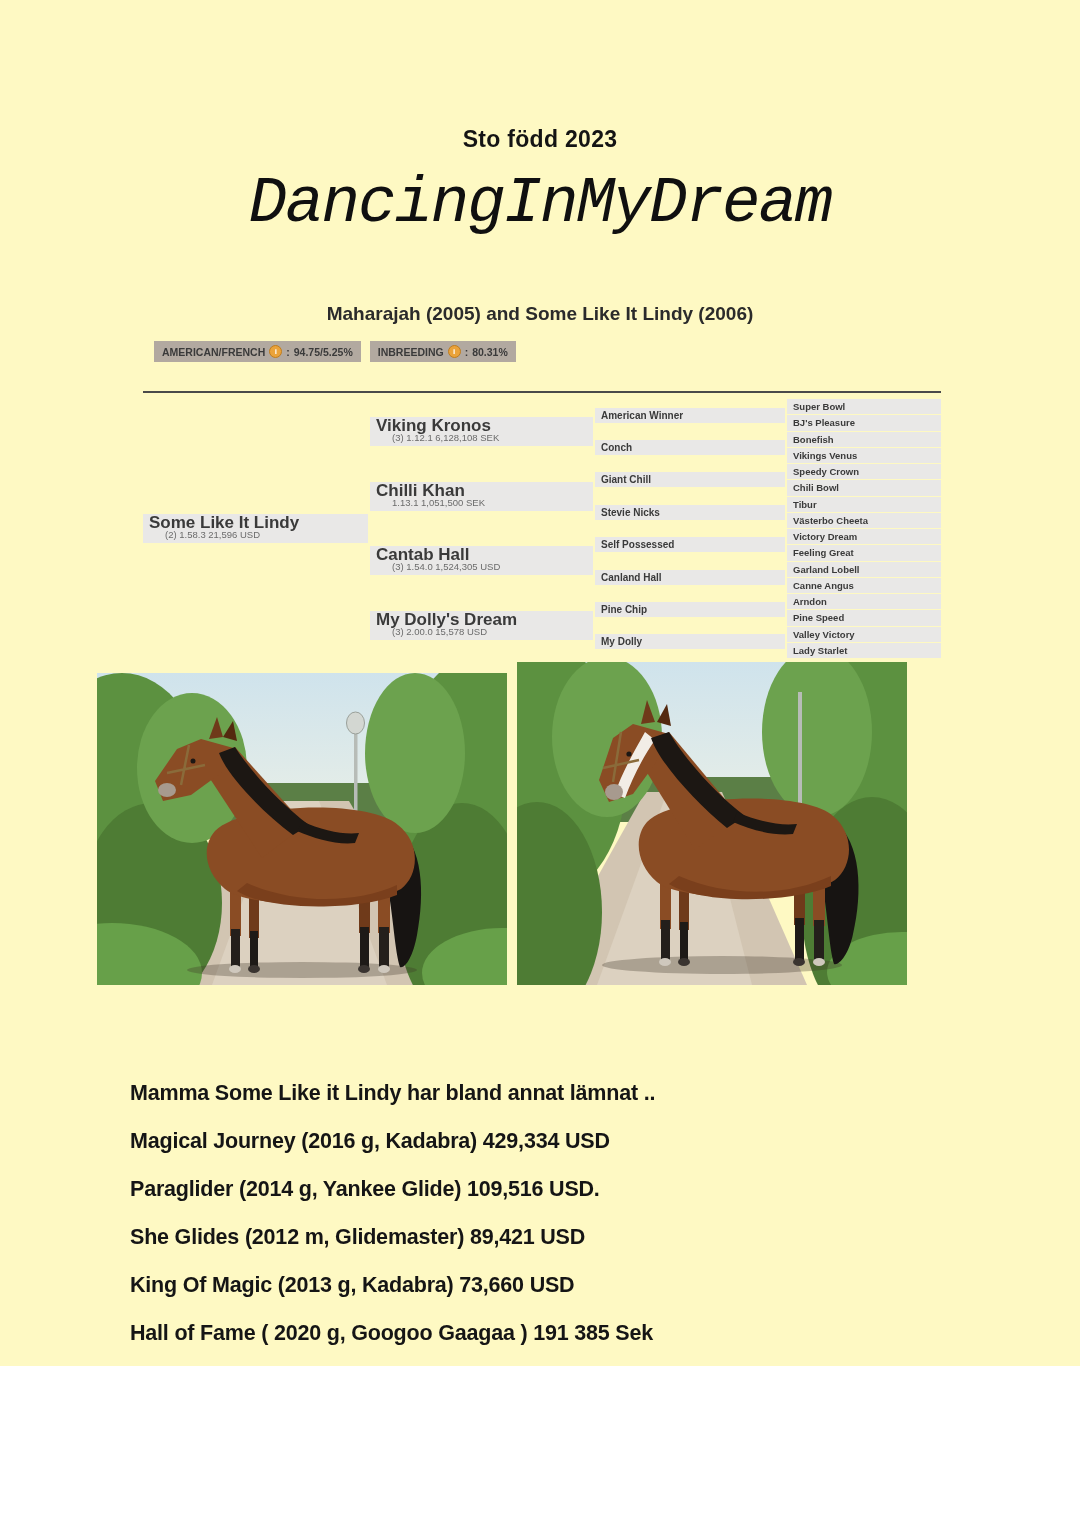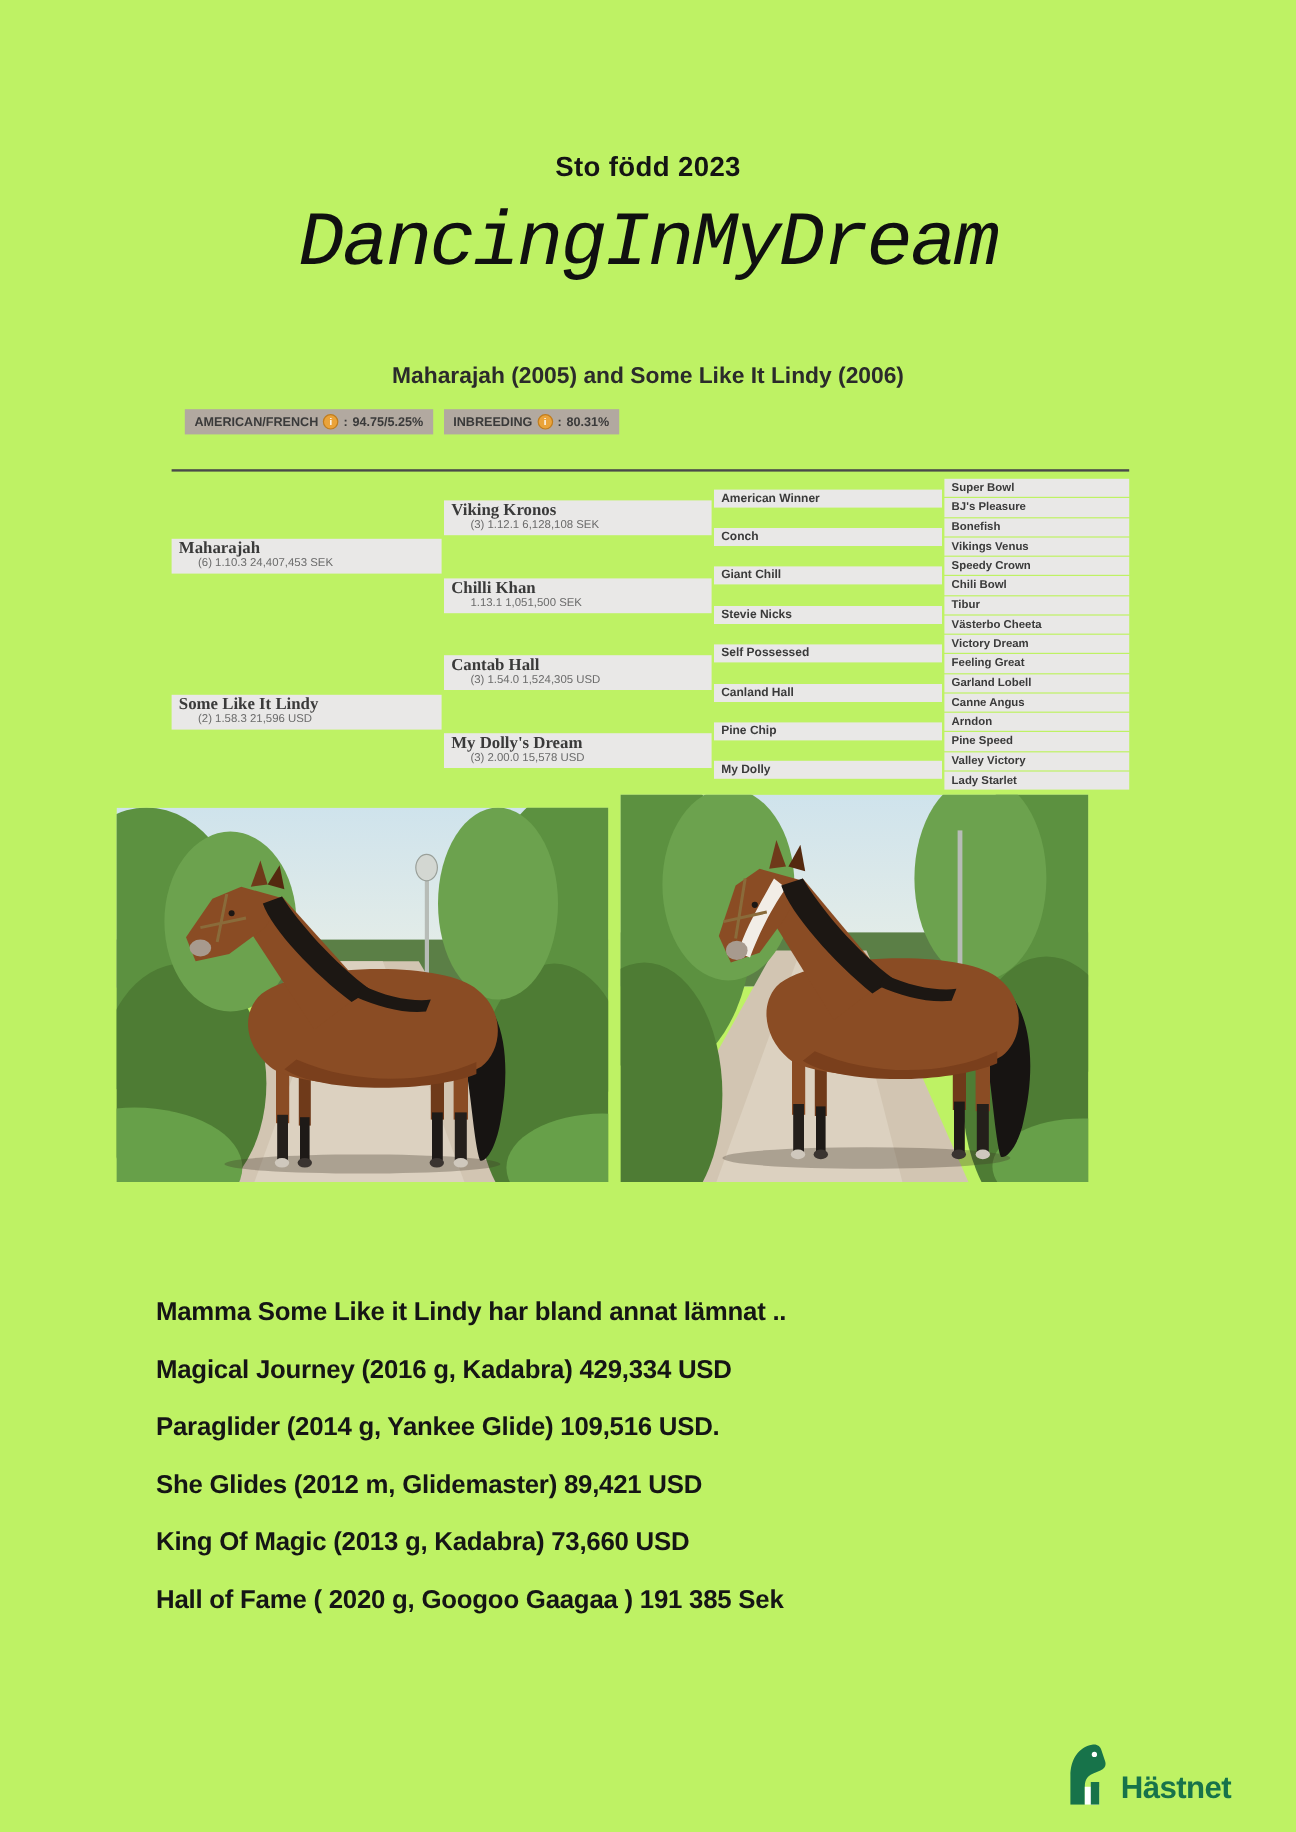--- a/index.html
+++ b/index.html
@@ -1,16 +1,16 @@
 <!DOCTYPE html>
 <html><head>
 <meta charset="utf-8">
 <style>
   html,body{margin:0;padding:0;background:#ffffff;}
-  .page{position:relative;width:1080px;height:1527px;background:#bef264;overflow:hidden;
+  .page{position:relative;width:1080px;height:1366px;background:#fef9c3;overflow:hidden;
         font-family:"Liberation Sans",sans-serif;color:#1a1a1a;}
 
   
   .birth-title{position:absolute;top:126px;left:0;width:100%;text-align:center;
     font-size:23px;font-weight:bold;letter-spacing:.3px;color:#141414;}
   .script-name{position:absolute;top:168px;left:0;width:100%;text-align:center;
     font-family:Liberation Mono, monospace;font-style:italic;font-size:64px;color:#101010;
     letter-spacing:-2px;}
   .parents-title{position:absolute;top:303px;left:0;width:100%;text-align:center;
     font-size:19px;font-weight:bold;color:#2b2b2b;}
@@ -25,21 +25,21 @@
   
   .ped-divider{position:absolute;top:391px;left:143px;width:798px;height:2px;background:#4a4a4a;}
   .pedigree{position:absolute;top:399px;left:143px;width:798px;height:259px;}
   .ped-col{position:absolute;top:0;height:259px;display:flex;flex-direction:column;}
   .ped-col.c1{left:0;width:225px;}
   .ped-col.c2{left:227px;width:223px;}
   .ped-col.c3{left:452px;width:190px;}
   .ped-col.c4{left:644px;width:154px;gap:1px;}
   .ped-slot{flex:1;display:flex;flex-direction:column;justify-content:center;}
   .ped-cell{background:#e9e8e7;padding:2px 6px;}
-  .ped-cell .nm{font-size:14px;font-weight:bold;color:#3a3a3a;line-height:13px;white-space:nowrap;font-family:Liberation Serif, serif;}
+  .ped-cell .nm{font-size:17px;font-weight:bold;color:#3a3a3a;line-height:13px;white-space:nowrap;}
   .ped-cell .rec{font-size:9.5px;color:#6b6b6b;line-height:12px;white-space:nowrap;padding-left:16px;}
   .ped-bar{background:#e9e8e7;height:15px;display:flex;align-items:center;padding:0 6px;
     font-size:10px;font-weight:bold;color:#3a3a3a;white-space:nowrap;}
   .g4row{flex:1;background:#e9e8e7;display:flex;align-items:center;padding:0 6px;
     font-size:9.5px;font-weight:bold;color:#3a3a3a;white-space:nowrap;}
 
   
   .photo{position:absolute;overflow:hidden;}
   .photo1{left:97px;top:673px;width:410px;height:312px;}
   .photo2{left:517px;top:662px;width:390px;height:323px;}
@@ -76,26 +76,20 @@
       <span>:</span>
       <span>80.31%</span>
     </div>
   </div>
 
   <div class="ped-divider"></div>
 
   <div class="pedigree">
 
     <div class="ped-col c1">
-      <div class="ped-slot">
-          <div class="ped-cell">
-        <div class="nm">Maharajah</div>
-        <div class="rec">(6) 1.10.3 24,407,453 SEK</div>
-      </div>
-        </div>
       <div class="ped-slot">
           <div class="ped-cell">
         <div class="nm">Some Like It Lindy</div>
         <div class="rec">(2) 1.58.3 21,596 USD</div>
       </div>
         </div>
     </div>
 
     <div class="ped-col c2">
       <div class="ped-slot">

